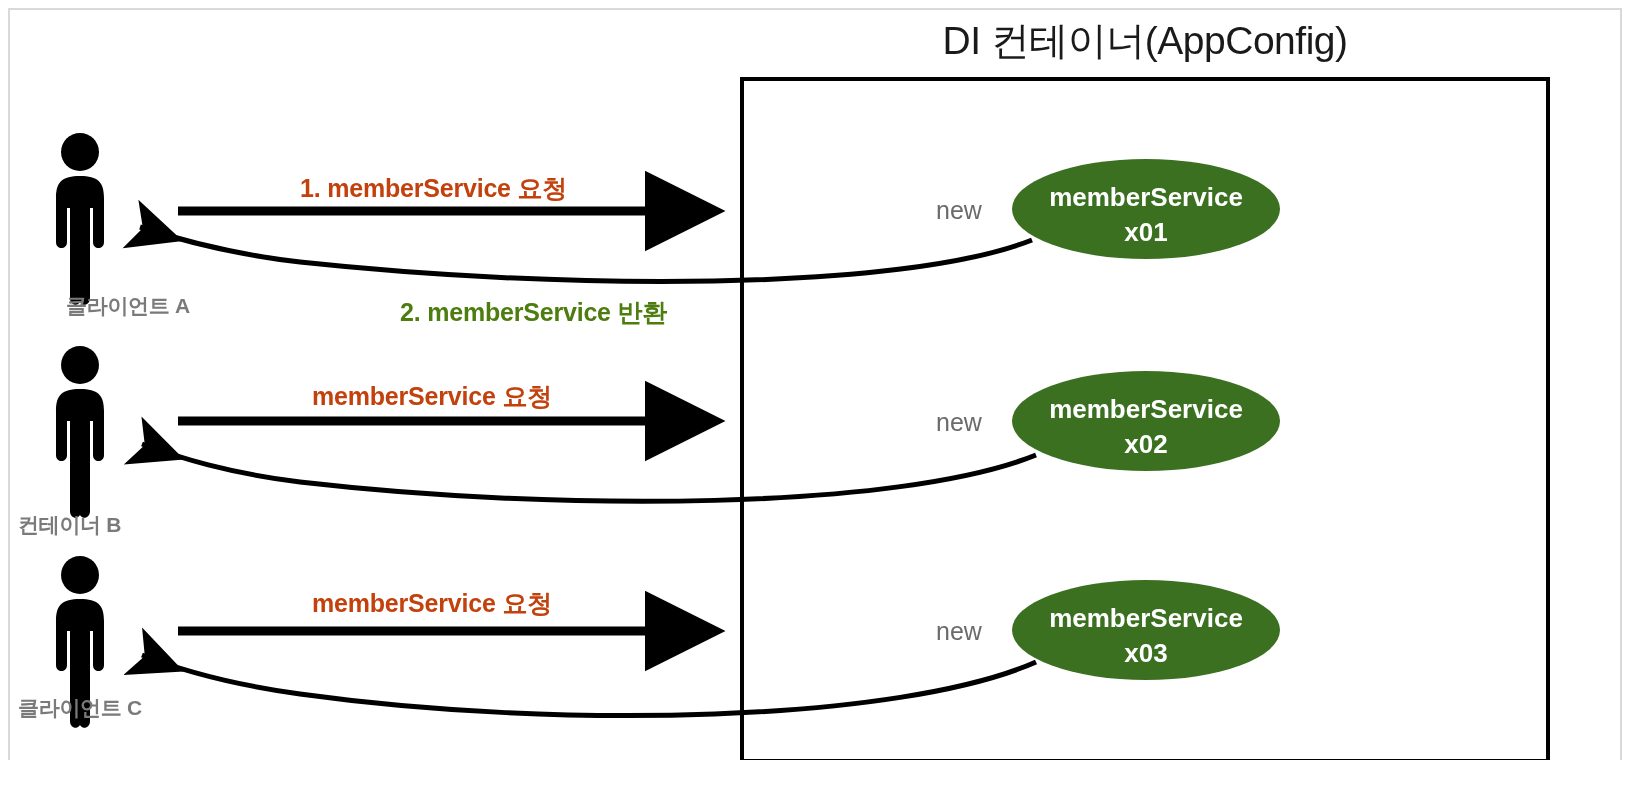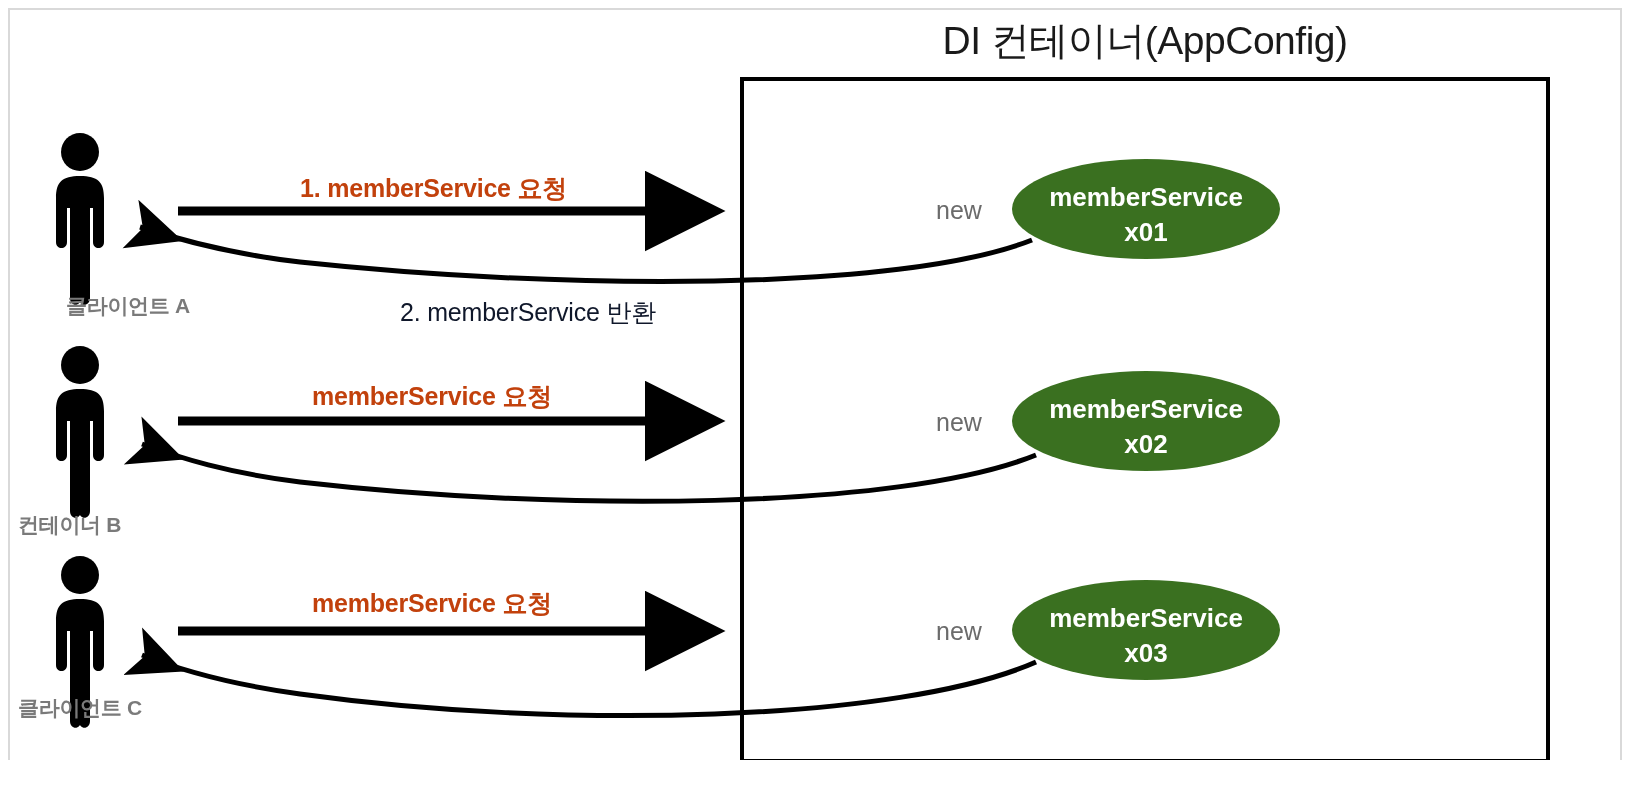--- a/index.html
+++ b/index.html
@@ -61,22 +61,22 @@
     position: absolute;
     font-size: 25px;
     font-weight: bold;
     color: #c2410c;
     white-space: nowrap;
     letter-spacing: -0.2px;
   }
   .ret-label {
     position: absolute;
     font-size: 25px;
-    font-weight: normal;
-    color: #0f172a;
+    font-weight: bold;
+    color: #4d7c0f;
     white-space: nowrap;
     letter-spacing: -0.2px;
   }
   .new-label {
     position: absolute;
     font-size: 25px;
     font-weight: normal;
     color: #6b6b6b;
     white-space: nowrap;
   }

